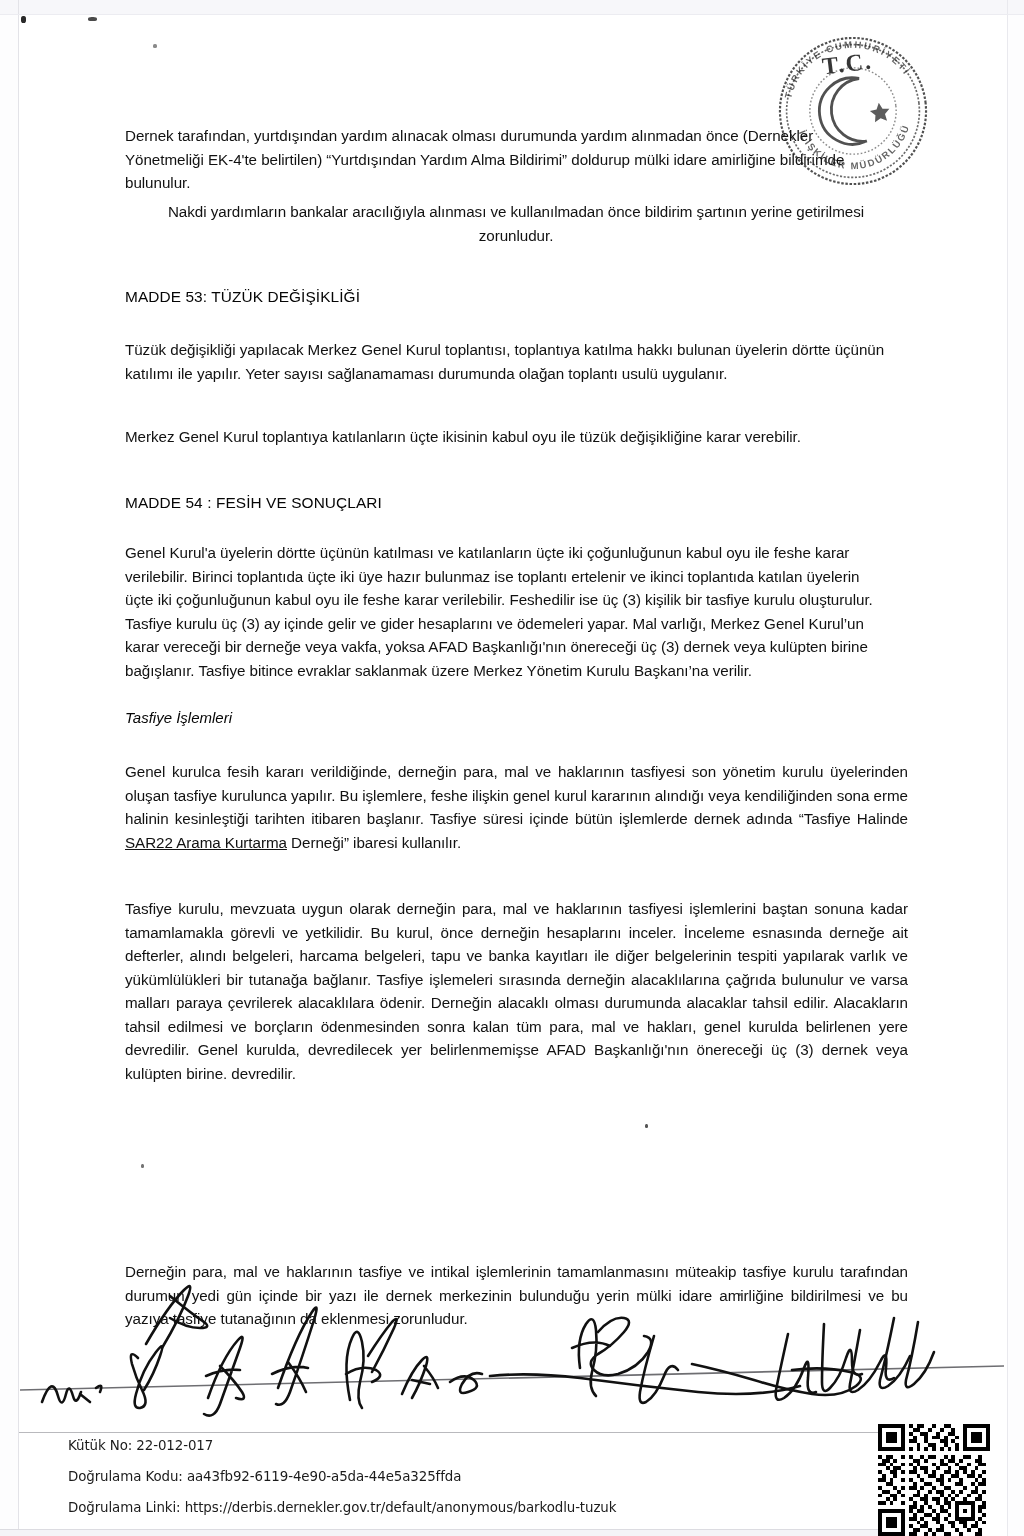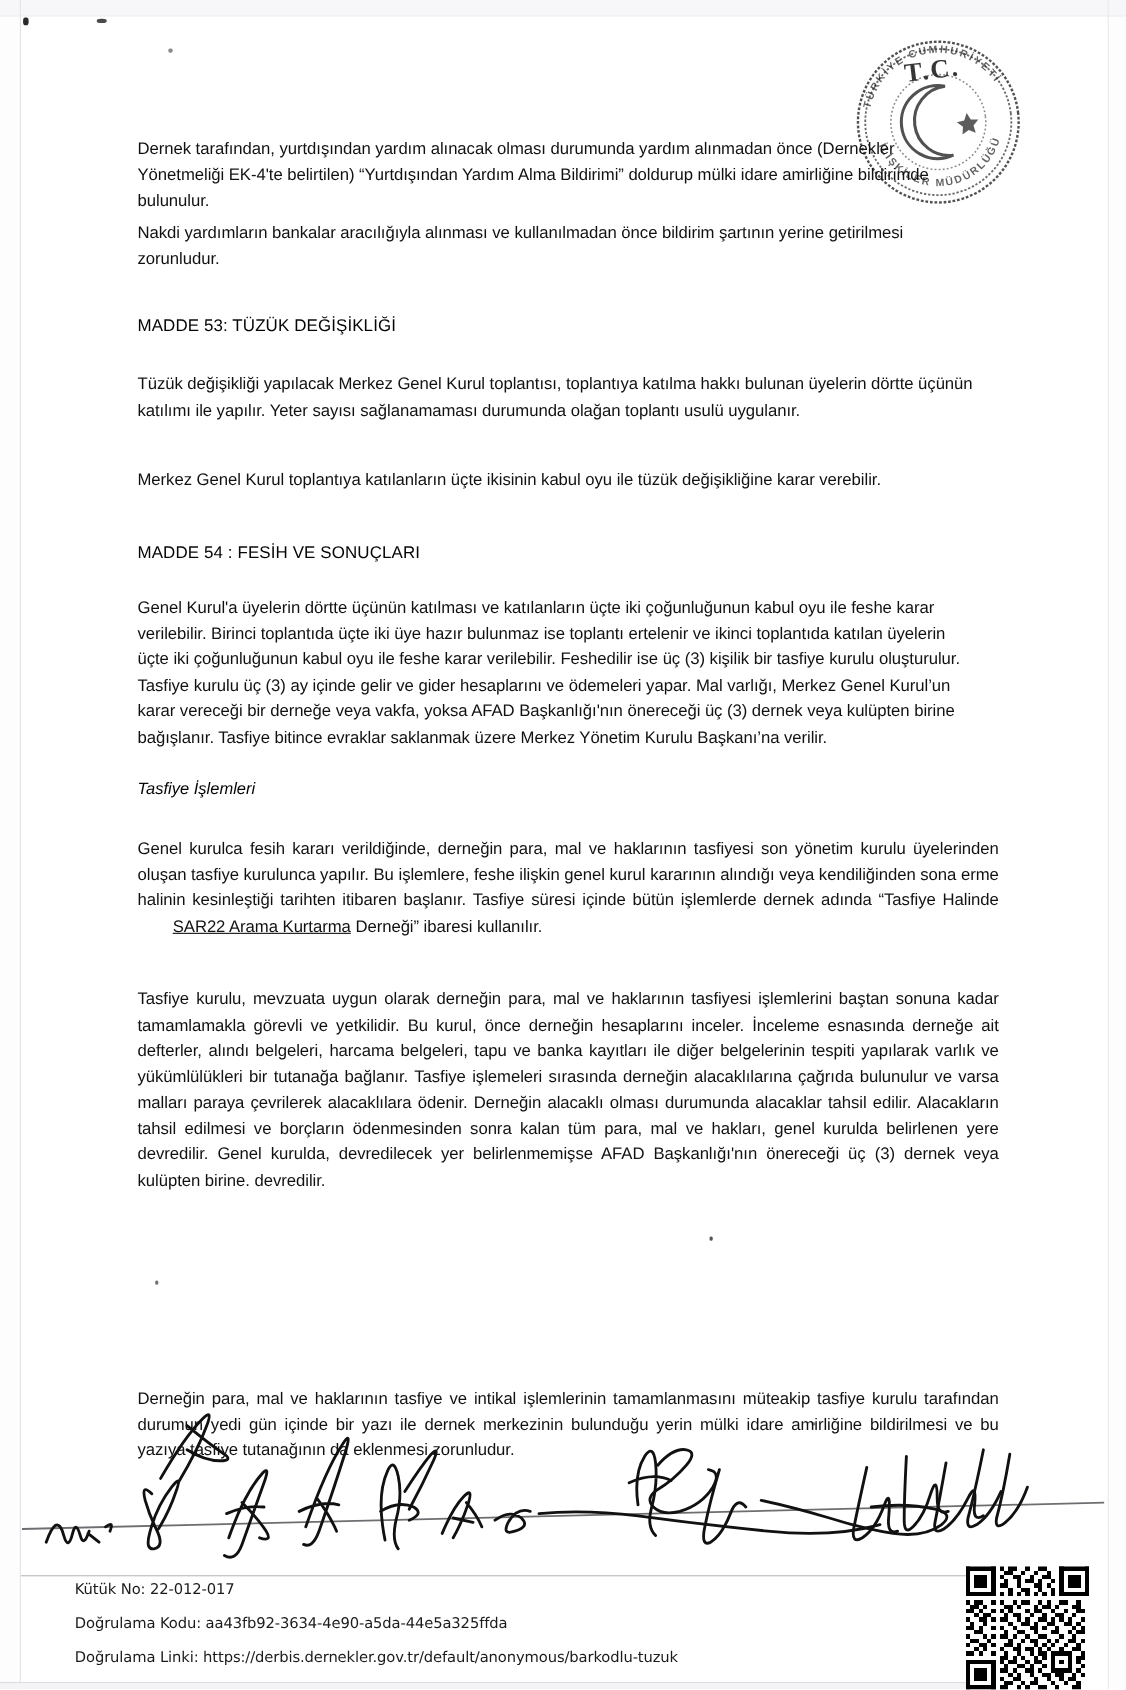--- a/index.html
+++ b/index.html
@@ -79,21 +79,21 @@
     letter-spacing: 0.1px;
     color: #050505;
   }
   .subheading {
     position: absolute;
     font-size: 15px;
     font-weight: normal;
     font-style: italic;
     color: #050505;
   }
-  .u { text-decoration: underline; margin-left: 32px; }
+  .u { text-decoration: underline; }
 
   
   #stamp {
     position: absolute;
     left: 770px;
     top: 28px;
     width: 166px;
     height: 166px;
     opacity: 0.93;
     transform: rotate(-7deg);
@@ -168,21 +168,21 @@
   <div class="speck" style="left:88px;top:17px;width:9px;height:4px;opacity:.85;"></div>
   <div class="speck" style="left:153px;top:44px;width:4px;height:4px;opacity:.55;"></div>
   <div class="speck" style="left:645px;top:1124px;width:3px;height:4px;opacity:.8;"></div>
   <div class="speck" style="left:141px;top:1164px;width:3px;height:4px;opacity:.65;"></div>
   <div class="speck" style="left:738px;top:1293px;width:3px;height:3px;opacity:.6;"></div>
 
   <div id="content">
 
     <div class="para" style="left:125px; top:124px; width:770px;">Dernek tarafından, yurtdışından yardım alınacak olması durumunda yardım alınmadan önce (Dernekler Yönetmeliği EK-4'te belirtilen) “Yurtdışından Yardım Alma Bildirimi” doldurup mülki idare amirliğine bildirimde bulunulur.</div>
 
-    <div class="para" style="left:125px; top:200px; width:760px;">Nakdi yardımların bankalar aracılığıyla alınması ve kullanılmadan önce bildirim şartının yerine getirilmesi zorunludur.</div>
+    <div class="para" style="left:136px; top:200px; width:760px;text-align:center;">Nakdi yardımların bankalar aracılığıyla alınması ve kullanılmadan önce bildirim şartının yerine getirilmesi zorunludur.</div>
 
     <div class="heading" style="left:125px; top:288px;">MADDE 53: TÜZÜK DEĞİŞİKLİĞİ</div>
 
     <div class="para" style="left:125px; top:338px; width:760px;">Tüzük değişikliği yapılacak Merkez Genel Kurul toplantısı, toplantıya katılma hakkı bulunan üyelerin dörtte üçünün katılımı ile yapılır. Yeter sayısı sağlanamaması durumunda olağan toplantı usulü uygulanır.</div>
 
     <div class="para" style="left:125px; top:425px; width:760px;">Merkez Genel Kurul toplantıya katılanların üçte ikisinin kabul oyu ile tüzük değişikliğine karar verebilir.</div>
 
     <div class="heading" style="left:125px; top:494px;">MADDE 54 : FESİH VE SONUÇLARI</div>
 
     <div class="para" style="left:125px; top:541px; width:765px;">Genel Kurul'a üyelerin dörtte üçünün katılması ve katılanların üçte iki çoğunluğunun kabul oyu ile feshe karar verilebilir. Birinci toplantıda üçte iki üye hazır bulunmaz ise toplantı ertelenir ve ikinci toplantıda katılan üyelerin üçte iki çoğunluğunun kabul oyu ile feshe karar verilebilir. Feshedilir ise üç (3) kişilik bir tasfiye kurulu oluşturulur. Tasfiye kurulu üç (3) ay içinde gelir ve gider hesaplarını ve ödemeleri yapar. Mal varlığı, Merkez Genel Kurul’un karar vereceği bir derneğe veya vakfa, yoksa AFAD Başkanlığı'nın önereceği üç (3) dernek veya kulüpten birine bağışlanır. Tasfiye bitince evraklar saklanmak üzere Merkez Yönetim Kurulu Başkanı’na verilir.</div>
@@ -240,21 +240,21 @@
       <path d="M804 54 q-2 38 -2 58 q0 14 8 6 q10 -10 16 -30 q6 -18 6 4 q0 16 10 12"></path>
       <path d="M840 60 q-6 34 -10 54 q-2 12 8 6 q12 -8 22 -28 q8 -16 6 6 q-2 16 8 10"></path>
       <path d="M874 48 q-8 40 -14 62 q-2 12 8 6 q12 -8 22 -30"></path>
       <path d="M898 52 q-6 36 -12 58 q-2 12 8 4 q12 -10 20 -32"></path>
     </g>
   </svg>
 
   <div id="footer">
     <div id="footer-rule-top"></div>
     <div class="footer-line" style="top:6px;">Kütük No: 22-012-017</div>
-    <div class="footer-line" style="top:37px;">Doğrulama Kodu: aa43fb92-3634-4e90-a5da-44e5a325ffda</div>
+    <div class="footer-line" style="top:37px;">Doğrulama Kodu: aa43fb92-6119-4e90-a5da-44e5a325ffda</div>
     <div class="footer-line" style="top:68px;">Doğrulama Linki: https://derbis.dernekler.gov.tr/default/anonymous/barkodlu-tuzuk</div>
     <div id="footer-rule-bottom"></div>
     <div id="footer-bottom-band"></div>
   </div>
 
   <svg id="qr-code" viewBox="0 0 29 29" shape-rendering="crispEdges" aria-hidden="true">
     <rect width="29" height="29" fill="#ffffff"></rect>
     <g fill="#000000">
 
       <rect x="0" y="0" width="7" height="1"></rect>

